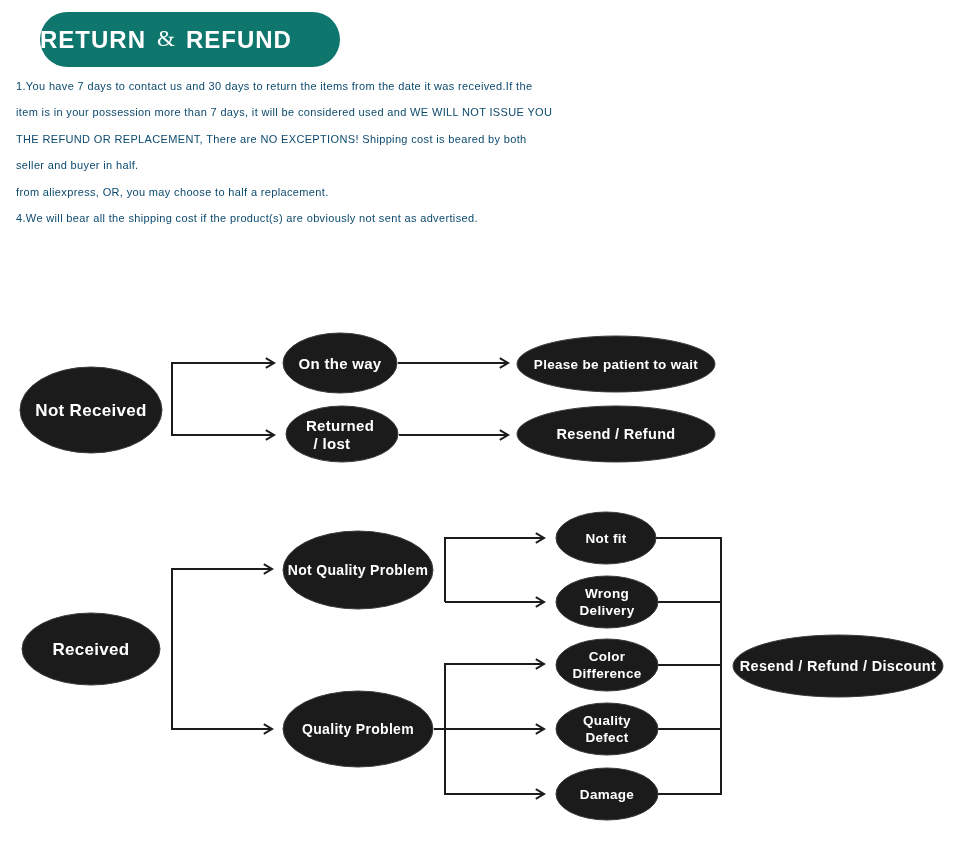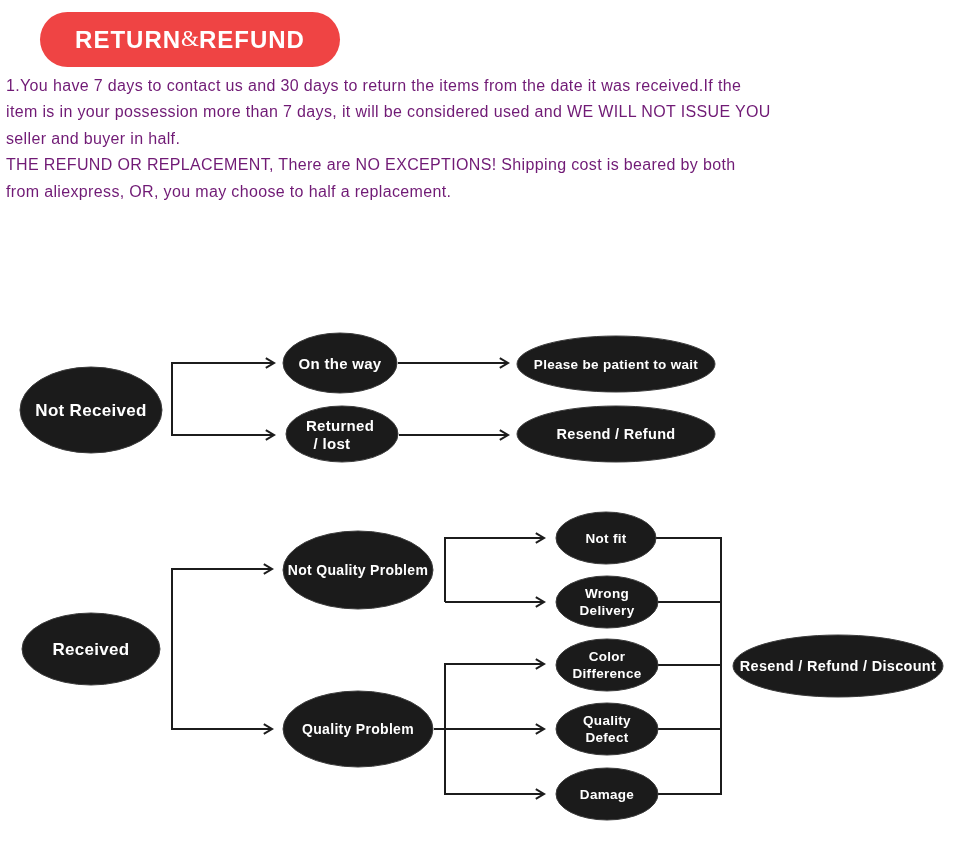--- a/index.html
+++ b/index.html
@@ -6,38 +6,39 @@
   body {
     width: 958px; height: 841px;
     position: relative;
     background: #ffffff;
     font-family: "Liberation Sans", sans-serif;
     overflow: hidden;
   }
   .title-pill {
     position: absolute; left: 40px; top: 12px;
     width: 300px; height: 55px;
-    background: #ef4444;
+    background: #0f766e;
     border-radius: 28px;
-    display: flex; align-items: center; justify-content: center;
+    display: flex; align-items: center; justify-content: flex-start;
+    gap: 11px;
     color: #ffffff;
   }
   .title-pill .word {
     font-size: 24px; font-weight: bold; letter-spacing: 1px;
   }
   .title-pill .amp {
     font-family: "Liberation Serif", serif;
     font-size: 23px; font-weight: normal;
     position: relative; top: -1px;
   }
   .policy {
-    position: absolute; left: 6px; top: 73px; width: 930px;
-    font-size: 16px; line-height: 26.4px;
+    position: absolute; left: 16px; top: 73px; width: 930px;
+    font-size: 11px; line-height: 26.4px;
     letter-spacing: 0.35px;
-    color: #701a75;
+    color: #0c4a6e;
   }
   .policy .line { white-space: nowrap; }
   .chart { position: absolute; left: 0; }
   #chart1 { top: 330px; }
   #chart2 { top: 500px; }
   .node-shape { fill: #1b1b1b; stroke: #3c3c3c; stroke-width: 1; }
   .conn { stroke: #1c1c1c; stroke-width: 2; fill: none; }
   .node-label {
     font-family: "Liberation Sans", sans-serif;
     font-weight: bold;
@@ -57,23 +58,24 @@
 
 <div class="title-pill">
   <span class="word">RETURN</span>
   <span class="amp">&amp;</span>
   <span class="word">REFUND</span>
 </div>
 
 <div class="policy">
   <div class="line">1.You have 7 days to contact us and 30 days to return the items from the date it was received.If the</div>
   <div class="line">item is in your possession more than 7 days, it will be considered used and WE WILL NOT ISSUE YOU</div>
+  <div class="line">THE REFUND OR REPLACEMENT, There are NO EXCEPTIONS! Shipping cost is beared by both</div>
   <div class="line">seller and buyer in half.</div>
-  <div class="line">THE REFUND OR REPLACEMENT, There are NO EXCEPTIONS! Shipping cost is beared by both</div>
   <div class="line">from aliexpress, OR, you may choose to half a replacement.</div>
+  <div class="line">4.We will bear all the shipping cost if the product(s) are obviously not sent as advertised.</div>
 </div>
 
 <svg id="chart1" class="chart" width="958" height="150" viewBox="0 0 958 150">
   <defs>
     <marker id="arrow-a" markerWidth="11" markerHeight="12" refX="9.2" refY="5.8" orient="auto" markerUnits="userSpaceOnUse">
       <path d="M1,1 L9.2,5.8 L1,10.6" fill="none" stroke="#1c1c1c" stroke-width="2"></path>
     </marker>
   </defs>
 
   <g>

